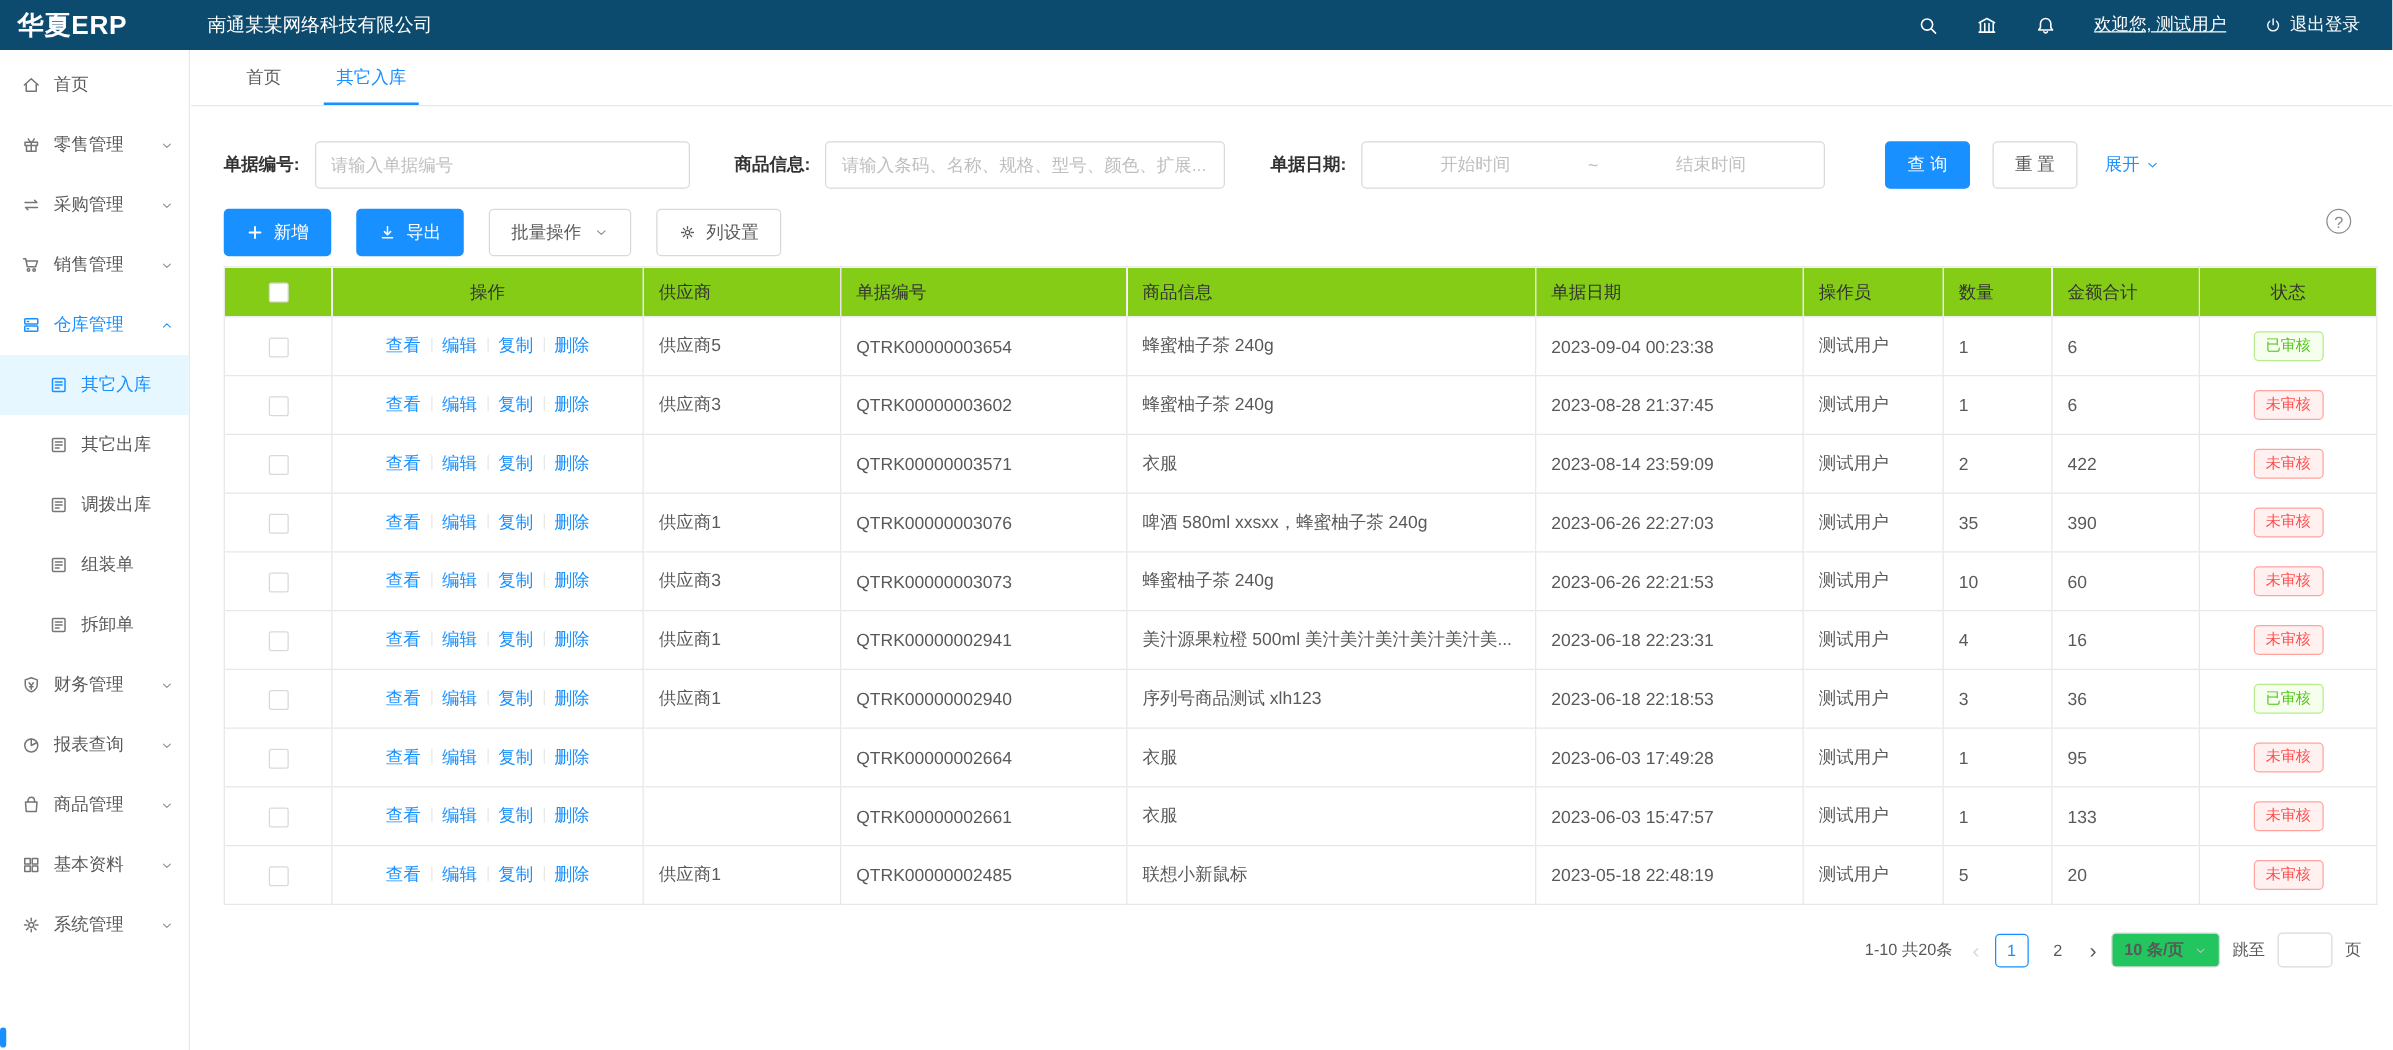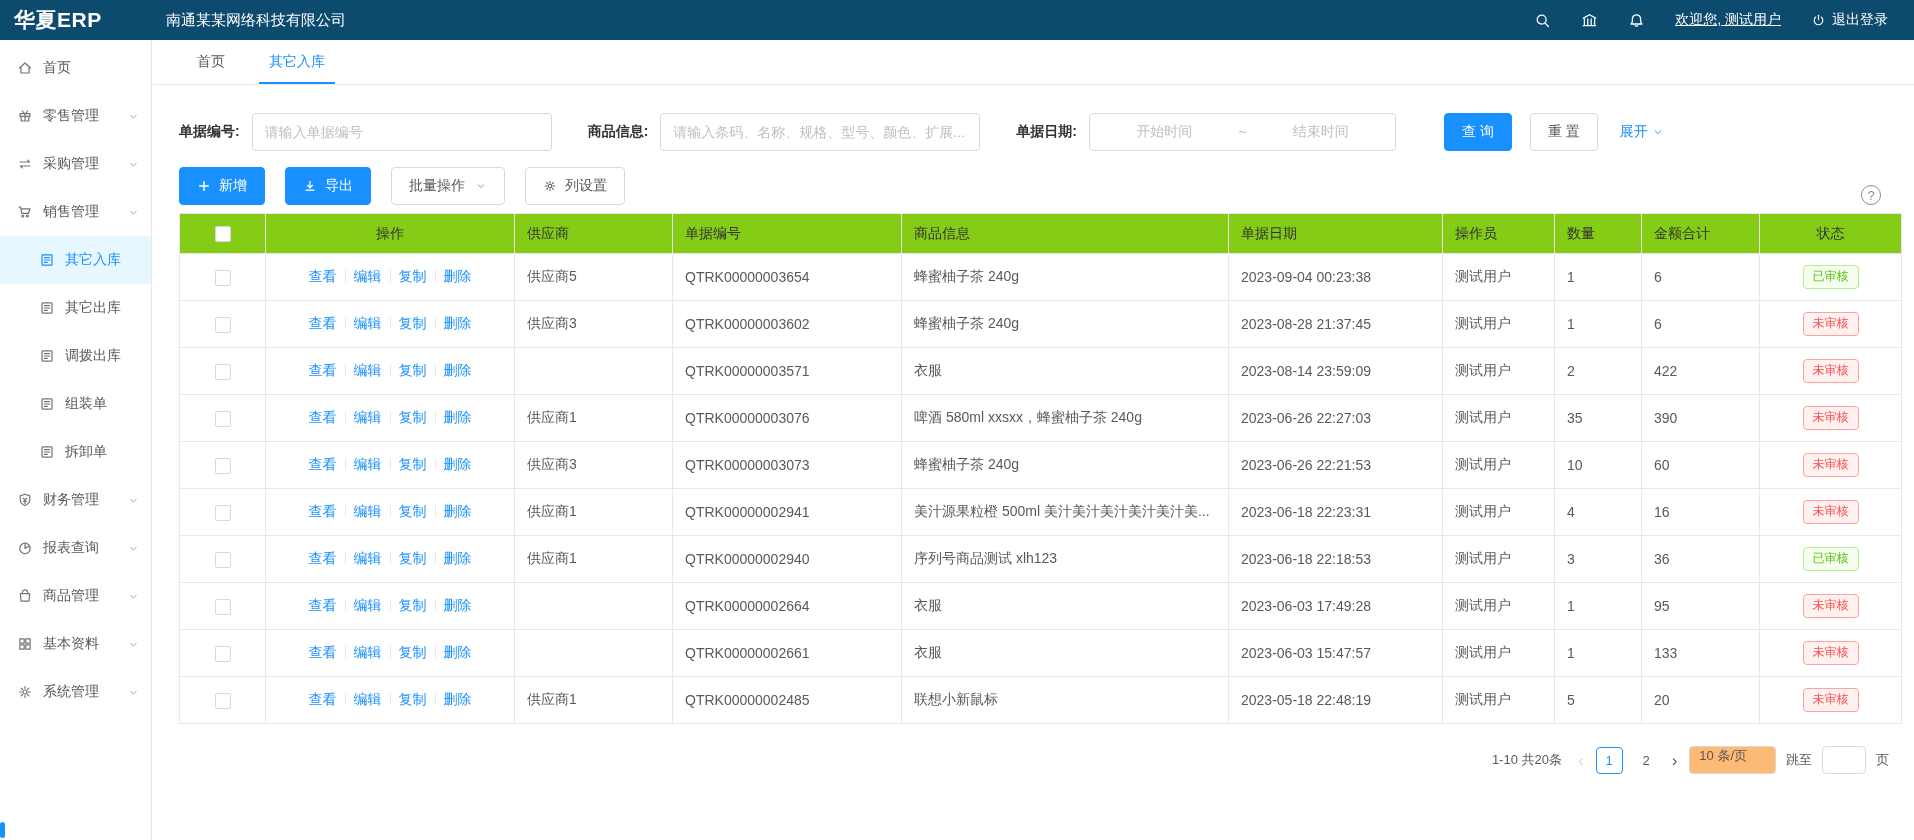--- a/index.html
+++ b/index.html
@@ -39,35 +39,35 @@
   .page { padding:28px 0 0 26px; position:relative; }
 
   
   .filterbar { display:flex; align-items:center; height:38px; }
   .f-label { font-weight:bold; color:#333; white-space:nowrap; margin-right:12px; }
   .f-label.m { margin-left:36px; }
   input.f-input { height:38px; border:1px solid #d9d9d9; border-radius:4px; padding:0 12px; font-size:14px; color:#595959; outline:none; font-family:inherit; }
   input.f-input::placeholder { color:#bfbfbf; }
   .f-bill { width:300px; }
   .f-prod { width:320px; }
-  .datebox { width:307px; height:38px; border:1px solid #d9d9d9; border-radius:4px; display:flex; align-items:center; color:#bfbfbf; font-size:14px; }
+  .datebox { width:371px; height:38px; border:1px solid #d9d9d9; border-radius:4px; display:flex; align-items:center; color:#bfbfbf; font-size:14px; }
   .datebox .dt { flex:1; text-align:center; }
   .datebox .tilde { flex:none; }
   .btn { height:38px; border-radius:4px; padding:0 17px; font-size:14px; display:inline-flex; align-items:center; gap:8px; cursor:pointer; white-space:nowrap; }
   .btn-primary { background:#1890ff; border:1px solid #1890ff; color:#fff; }
   .btn-plain { background:#fff; border:1px solid #d9d9d9; color:#595959; }
   .btn .bicon { width:14px; height:14px; }
   .btn .caret { width:12px; height:12px; color:#8c8c8c; margin-left:2px; }
   .f-search { margin-left:48px; }
   .f-reset { margin-left:18px; }
   .expand { margin-left:22px; color:#1890ff; display:flex; align-items:center; gap:4px; cursor:pointer; }
   .expand .caret { width:12px; height:12px; }
 
   
-  .toolbar { display:flex; align-items:flex-end; margin-top:16px; width:1722px; }
+  .toolbar { display:flex; align-items:flex-start; margin-top:16px; width:1722px; }
   .toolbar .btn + .btn { margin-left:20px; }
   .help { margin-left:auto; margin-right:20px; width:20px; height:20px; border:1px solid #8c8c8c; border-radius:50%; color:#8c8c8c; font-size:13px; display:flex; align-items:center; justify-content:center; cursor:pointer; }
 
   
   table.grid { margin-top:8px; width:1722px; border-collapse:collapse; table-layout:fixed; }
   .grid th, .grid td { border:1px solid #e8e8e8; padding:0 12px; white-space:nowrap; overflow:hidden; text-overflow:ellipsis; text-align:left; font-weight:normal; }
   .grid th { height:40px; background:#84cc16; color:#333; }
   .grid td { height:47px; color:#595959; }
   .grid th.ctr, .grid td.ctr { text-align:center; padding:0 4px; }
   .checkbox { display:inline-block; width:16px; height:16px; border:1px solid #d9d9d9; border-radius:2px; background:#fff; vertical-align:middle; cursor:pointer; }
@@ -77,21 +77,21 @@
   .badge.green { color:#52c41a; background:#f6ffed; border:1px solid #b7eb8f; }
   .badge.red { color:#ff4d4f; background:#fff1f0; border:1px solid #ffa39e; }
 
   
   .pagination { width:1722px; margin-top:22px; display:flex; justify-content:flex-end; align-items:center; gap:10px; padding-right:12px; font-size:13px; color:#595959; }
   .pg-summary { margin-right:4px; }
   .pg-arrow { font-size:17px; line-height:1; cursor:pointer; padding:0 2px; }
   .pg-arrow.disabled { color:#d9d9d9; cursor:default; }
   .pg-num { min-width:27px; height:27px; display:flex; align-items:center; justify-content:center; border-radius:4px; cursor:pointer; }
   .pg-num.active { border:1px solid #1890ff; color:#1890ff; background:#fff; }
-  .pg-size { height:28px; border:1px solid #d9d9d9; border-radius:4px; padding:0 9px; display:flex; gap:8px; cursor:pointer; background:#fdba74; }
+  .pg-size { height:28px; border:1px solid #d9d9d9; border-radius:4px; padding:0 9px; display:flex; align-items:center; gap:8px; cursor:pointer; background:#22c55e;font-weight:bold; }
   .pg-size .caret { width:11px; height:11px; color:#bfbfbf; }
   .pg-jump-input { width:44px; height:28px; border:1px solid #d9d9d9; border-radius:4px; outline:none; padding:0 6px; font-size:13px; }
 </style>
 </head>
 <body>
 
 <div class="header">
   <div class="logo">华夏ERP</div>
   <div class="company">南通某某网络科技有限公司</div>
   <div class="header-right">
@@ -165,20 +165,35 @@
         <svg viewBox="0 0 16 16" width="100%" height="100%" fill="none" stroke="currentColor" stroke-width="1.2" stroke-linecap="round" stroke-linejoin="round">
           <path d="M1.8 3h1.7l1.4 6.4h6.6L13 4.8H4"></path>
           <circle cx="5.8" cy="12" r="1"></circle>
           <circle cx="10.3" cy="12" r="1"></circle>
         </svg>
       </span>
       <span class="mi-label">销售管理</span>
       <span class="chev">
         <svg viewBox="0 0 16 16" width="100%" height="100%" fill="none" stroke="currentColor" stroke-width="1.2" stroke-linecap="round" stroke-linejoin="round">
           <path d="M4 6.2 8 10l4-3.8"></path>
+        </svg>
+      </span>
+    </div>
+    <div class="menu-item open-parent">
+      <span class="mi-icon">
+        <svg viewBox="0 0 16 16" width="100%" height="100%" fill="none" stroke="currentColor" stroke-width="1.2" stroke-linecap="round" stroke-linejoin="round">
+          <rect x="2.8" y="3" width="10.4" height="4.2" rx=".6"></rect>
+          <rect x="2.8" y="8.8" width="10.4" height="4.2" rx=".6"></rect>
+          <path d="M4.8 5.1h1M4.8 10.9h1"></path>
+        </svg>
+      </span>
+      <span class="mi-label">仓库管理</span>
+      <span class="chev">
+        <svg viewBox="0 0 16 16" width="100%" height="100%" fill="none" stroke="currentColor" stroke-width="1.2" stroke-linecap="round" stroke-linejoin="round">
+          <path d="M4 9.8 8 6l4 3.8"></path>
         </svg>
       </span>
     </div>
     <div class="menu-item sub active">
       <span class="mi-icon">
         <svg viewBox="0 0 16 16" width="100%" height="100%" fill="none" stroke="currentColor" stroke-width="1.2" stroke-linecap="round" stroke-linejoin="round">
           <rect x="3" y="2.8" width="10" height="10.4" rx=".8"></rect>
           <path d="M5.3 5.6h5.4M5.3 8h5.4M5.3 10.4h3"></path>
         </svg>
       </span>

